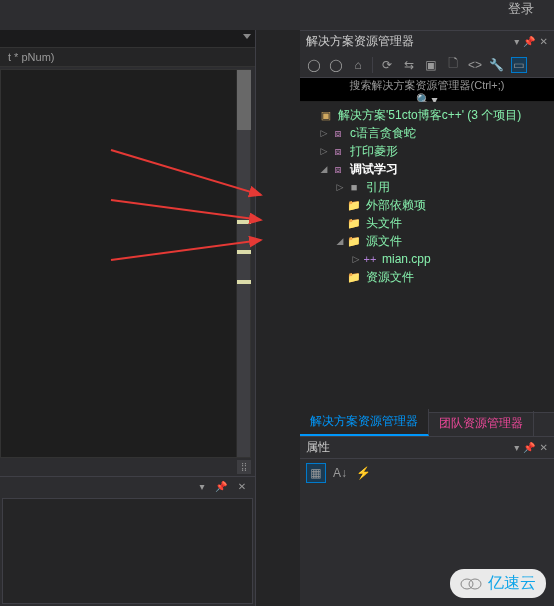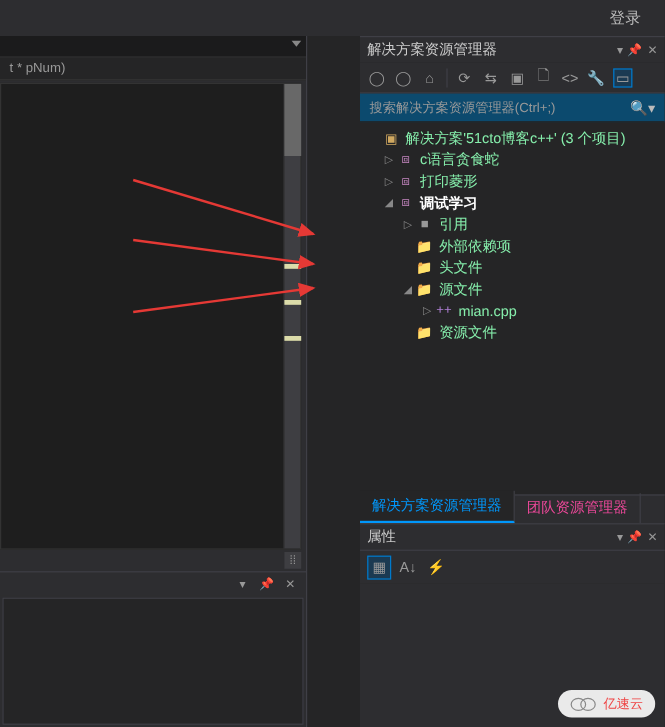--- a/index.html
+++ b/index.html
@@ -1,17 +1,17 @@
 <!DOCTYPE html>
 <html><head>
 <meta charset="utf-8">
 <style>
 * { margin: 0; padding: 0; box-sizing: border-box; font-family: "Microsoft YaHei", sans-serif; }
 body { width: 554px; height: 606px; background: #2d2d30; color: #ccc; font-size: 12px; overflow: hidden; position: relative; }
-.top-bar { height: 30px; background: #2d2d30; display: flex; justify-content: flex-end; align-items: center; padding-right: 20px; }
+.top-bar { height: 30px; background: #2d2d30; display: flex; justify-content: flex-end; align-items: flex-start; padding-right: 20px; }
 .top-bar span { color: #bbb; font-size: 13px; }
 .main { display: flex; height: calc(100% - 30px); }
 .left-col { width: 255px; display: flex; flex-direction: column; }
 .editor-tab-area { height: 18px; background: #1b1b1c; border-bottom: 1px solid #333; position: relative; }
 .editor-tab-area::after { content: ''; position: absolute; right: 4px; top: 4px; border-left: 4px solid transparent; border-right: 4px solid transparent; border-top: 5px solid #888; }
 .editor-label { padding: 3px 8px; color: #999; font-size: 11px; background: #252526; border-bottom: 1px solid #333; }
 .editor-body { flex: 1; background: #1e1e1e; border: 1px solid #333; margin: 2px 4px 2px 0; position: relative; }
 .vscroll { position: absolute; right: 0; top: 0; width: 14px; height: 100%; background: #3e3e42; border-left: 1px solid #2a2a2a; }
 .vscroll .thumb { position: absolute; top: 0; width: 14px; height: 60px; background: #686868; }
 .vscroll .marker { position: absolute; width: 14px; height: 4px; background: #dcdcaa; }
@@ -22,21 +22,21 @@
 .icon-btn { width: 14px; height: 14px; display: inline-flex; align-items: center; justify-content: center; color: #999; font-size: 10px; cursor: pointer; }
 .lower-body { flex: 1; background: #252526; border: 1px solid #3f3f46; margin: 2px; }
 .right-col { flex: 1; display: flex; flex-direction: column; background: #252526; border-left: 1px solid #3f3f46; padding-left: 44px; }
 .panel-header { height: 22px; background: #2d2d30; display: flex; align-items: center; padding: 0 6px; color: #ccc; font-size: 12px; border-top: 1px solid #3f3f46; }
 .panel-header .title { flex: 1; }
 .panel-header .ctrl { color: #999; font-size: 10px; margin-left: 4px; cursor: pointer; }
 .toolbar { height: 26px; background: #2d2d30; display: flex; align-items: center; padding: 0 6px; gap: 6px; border-bottom: 1px solid #3f3f46; }
 .toolbar .ico { width: 16px; height: 16px; display: inline-flex; align-items: center; justify-content: center; color: #999; font-size: 12px; cursor: pointer; }
 .toolbar .ico.active { border: 1px solid #007acc; background: #1b3a52; }
 .toolbar .sep { width: 1px; height: 16px; background: #3f3f46; }
-.search-row { height: 24px; background: #0c4a6e; display: flex; align-items: center; padding: 0 8px; color: #999; border-bottom: 1px solid #222; }
+.search-row { height: 24px; background: #000000; display: flex; align-items: center; padding: 0 8px; color: #999; border-bottom: 1px solid #222; flex-direction: column; }
 .search-row .placeholder { flex: 1; font-size: 11px; }
 .search-row .mag { color: #bbb; font-size: 12px; }
 .tree { flex: 1; background: #252526; padding: 4px 0; overflow: hidden; }
 .tree-row { display: flex; align-items: center; height: 18px; padding-right: 6px; white-space: nowrap; cursor: pointer; }
 .tree-row .arrow { width: 12px; text-align: center; color: #888; font-size: 9px; flex-shrink: 0; }
 .tree-row .node-icon { width: 16px; height: 14px; display: inline-flex; align-items: center; justify-content: center; margin-right: 4px; font-size: 11px; flex-shrink: 0; }
 .tree-row .label { color: #86efac; font-size: 12px; }
 .tree-row.bold .label { font-weight: bold; color: #fff; }
 .ic-solution { color: #d0a860; }
 .ic-project { color: #c586c0; }
@@ -47,21 +47,21 @@
 .ind-1 { padding-left: 18px; }
 .ind-2 { padding-left: 34px; }
 .ind-3 { padding-left: 50px; }
 .tab-strip { height: 24px; background: #2d2d30; display: flex; align-items: flex-end; border-top: 1px solid #3f3f46; }
 .tab-strip .tab { padding: 4px 10px; font-size: 12px; color: #ec4899; border-right: 1px solid #3f3f46; cursor: pointer; }
 .tab-strip .tab.active { color: #0097fb; border-bottom: 2px solid #0097fb; background: #252526; }
 .props-body { flex: 0 0 120px; background: #2d2d30; }
 .props-toolbar { height: 28px; background: #2d2d30; display: flex; align-items: center; padding: 0 6px; gap: 4px; border-top: 1px solid #3f3f46; }
 .props-toolbar .pico { width: 20px; height: 20px; display: inline-flex; align-items: center; justify-content: center; font-size: 12px; color: #999; border: 1px solid transparent; cursor: pointer; }
 .props-toolbar .pico.sel { border: 1px solid #007acc; background: #1b3a52; }
-.watermark { position: absolute; right: 8px; bottom: 8px; display: flex; align-items: center; gap: 6px; color: #ef4444; font-size: 11px; background: rgba(255,255,255,0.9); padding: 4px 10px; border-radius: 14px; }
+.watermark { position: absolute; right: 8px; bottom: 8px; display: flex; align-items: center; gap: 6px; color: #0ea5e9; font-size: 16px; background: rgba(255,255,255,0.9); padding: 4px 10px; border-radius: 14px; }
 .watermark .logo { width: 22px; height: 14px; }
 .arrow-svg { position: absolute; top: 70px; left: 100px; pointer-events: none; }
 </style>
 </head>
 <body>
 
 <div class="top-bar">
   <span>登录</span>
 </div>
 

